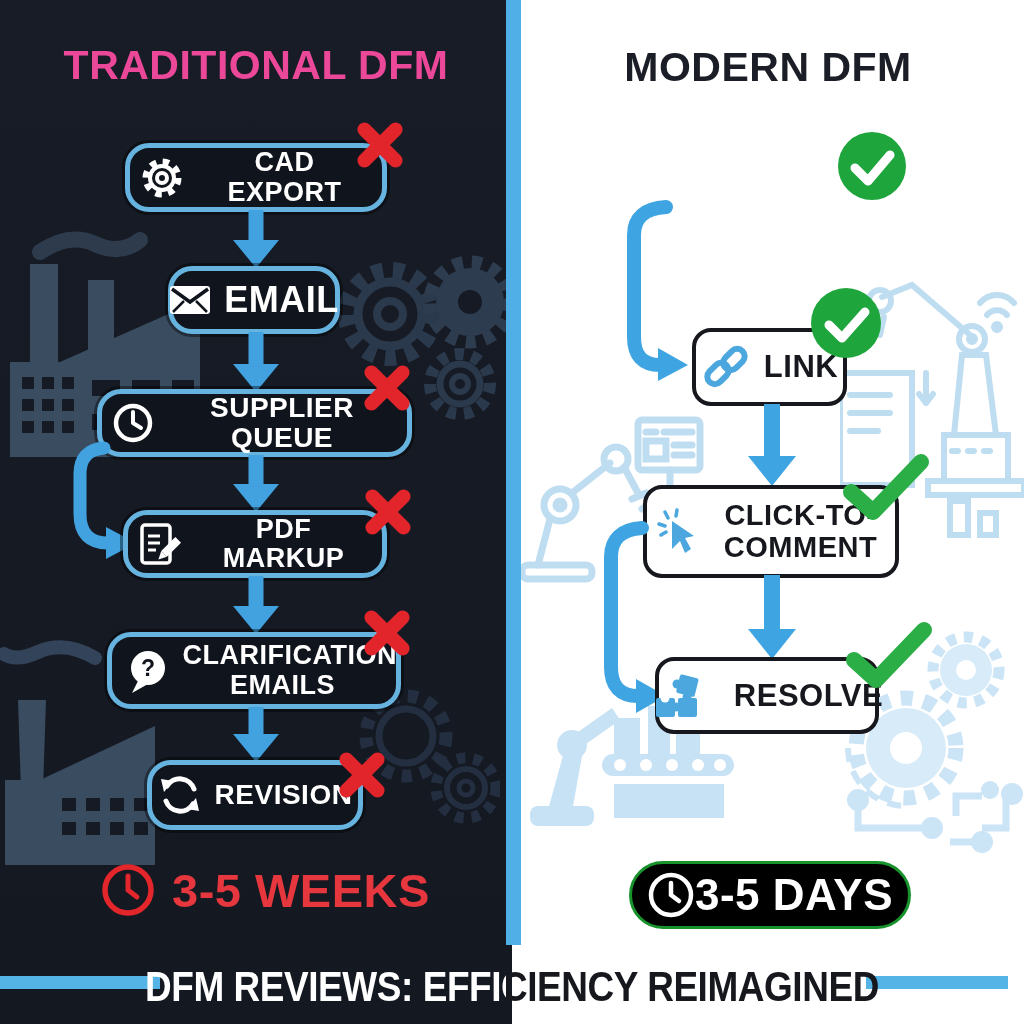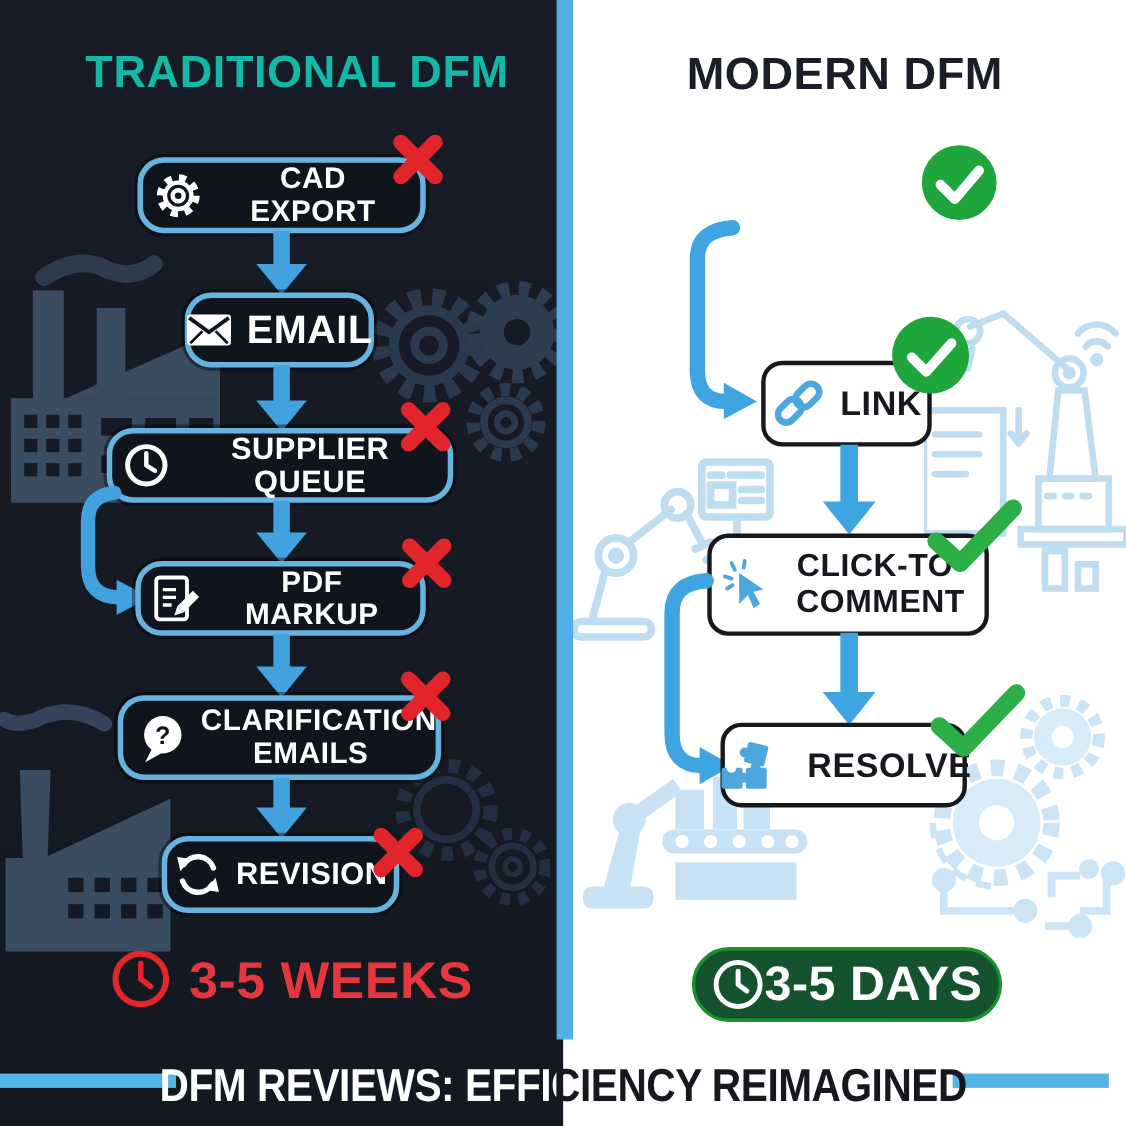--- a/index.html
+++ b/index.html
@@ -7,39 +7,39 @@
          font-family:"Liberation Sans","DejaVu Sans",sans-serif;}
   .abs{position:absolute;}
 
   
   #panel-left{left:0;top:0;width:512px;height:1024px;background:linear-gradient(180deg,#181c26,#141821);}
   #panel-right{left:512px;top:0;width:512px;height:1024px;background:#ffffff;}
   #divider{left:506px;top:0;width:15px;height:945px;background:#4fafe6;}
 
   
   .panel-title{width:512px;text-align:center;font-size:41px;font-weight:700;letter-spacing:.5px;}
-  #title-left{left:14px;top:42px;color:#14b8a6;}
+  #title-left{left:0;top:42px;color:#ec4899;}
   #title-right{left:512px;top:44px;color:#1b1e26;}
 
   
   .fbox{display:flex;align-items:center;justify-content:center;gap:13px;border-radius:24px;box-sizing:border-box;padding:4px 10px;text-align:center;}
   .fbox .lbl{font-weight:700;letter-spacing:.5px;line-height:1.08;}
   .fbox.dark{background:#10151d;border:5px solid #66b3df;color:#ffffff;box-shadow:0 0 0 3px rgba(0,0,0,.4);}
   .fbox.light{background:#ffffff;border:4px solid #16181d;border-radius:19px;color:#16181d;}
 
   
   .xmark{width:58px;height:58px;}
   .xmark i{position:absolute;left:50%;top:50%;width:58px;height:14px;margin:-7px 0 0 -29px;background:#e2242b;border-radius:7px;}
   .xmark i:nth-child(1){transform:rotate(45deg);}
   .xmark i:nth-child(2){transform:rotate(-45deg);}
 
   
   #weeks-row{left:100px;top:862px;width:360px;display:flex;align-items:center;gap:16px;}
   #weeks-text{font-size:47px;font-weight:700;color:#e5373d;letter-spacing:.5px;}
-  #days-badge{left:629px;top:861px;width:282px;height:68px;background:#14532d;border:3px solid #18932c;border-radius:34px;
+  #days-badge{left:629px;top:861px;width:282px;height:68px;background:#000000;border:3px solid #18932c;border-radius:34px;
               display:flex;align-items:center;justify-content:center;box-sizing:border-box;}
   #days-text{font-size:44px;font-weight:700;color:#ffffff;letter-spacing:.5px;}
 
   
   .footer-layer{left:0;top:952px;width:1024px;height:70px;line-height:70px;text-align:center;
                 font-size:42px;font-weight:700;letter-spacing:-.5px;white-space:nowrap;}
   .footer-layer .squeeze{display:inline-block;transform:scaleX(.88);transform-origin:center;}
   #footer-white{color:#ffffff;clip-path:inset(0 518px 0 0);}
   #footer-dark{color:#16181d;clip-path:inset(0 0 0 506px);}
   .footer-bar{top:976px;height:13px;background:#55b4e6;}

